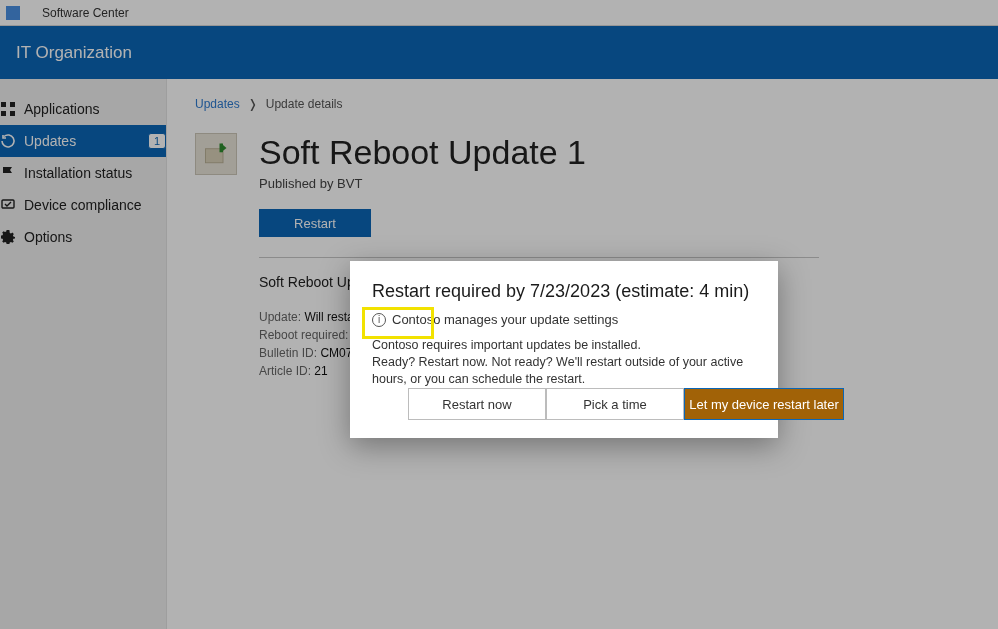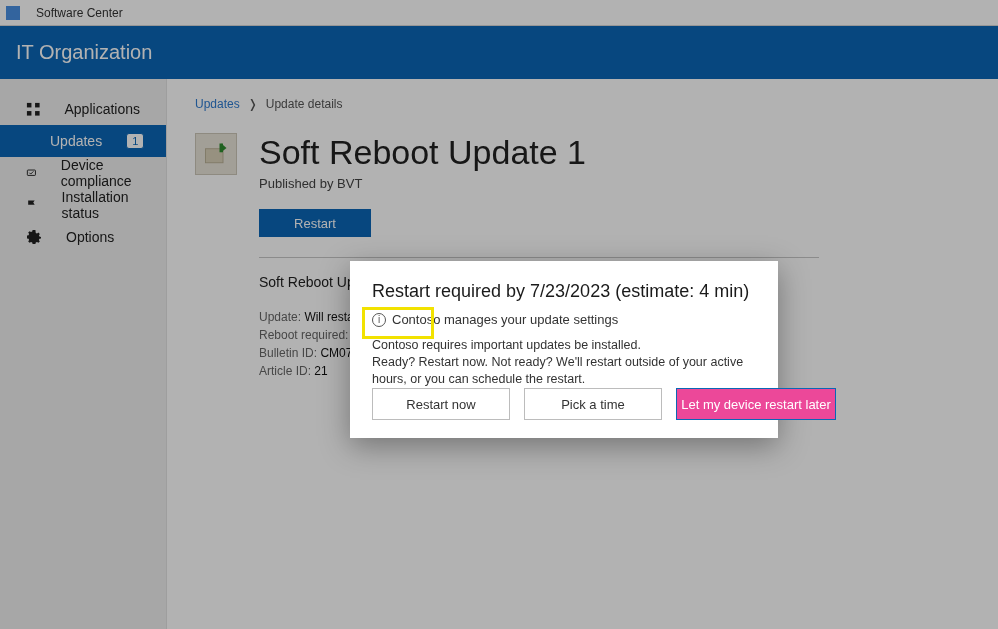--- a/index.html
+++ b/index.html
@@ -1,27 +1,27 @@
 <!DOCTYPE html>
 <html><head>
 <meta charset="utf-8">
 <style>
   * { box-sizing: border-box; margin: 0; padding: 0; font-family: "Segoe UI", Arial, sans-serif; }
   html, body { width: 998px; height: 629px; overflow: hidden; background:#fff; }
   .page { width: 998px; height: 629px; position: relative; display:flex; flex-direction:column; }
 
   
-  .titlebar { height: 26px; background:#fff; border-bottom:1px solid #d7d7d7; display:flex; align-items:center; padding:0 6px; font-size:12px; color:#333; gap:16px;}
+  .titlebar { height: 26px; background:#fff; border-bottom:1px solid #d7d7d7; display:flex; align-items:center; padding:0 6px; font-size:12px; color:#333; gap:22px;}
   .titlebar .app-icon { width:14px; height:14px; background:#4a90e2; display:inline-block;}
   
-  .header { height:53px; background:#0b66b6; color:#fff; display:flex; align-items:center; padding:0 16px; font-size:20px; font-weight:400;}
+  .header { height:53px; background:#0b66b6; color:#fff; display:flex; align-items:center; padding:0 16px; font-size:17px; font-weight:400;}
   
   .body { flex:1; display:flex; min-height:0;}
   .sidebar { width:167px; background:#f0f0f0; border-right:1px solid #e2e2e2; padding-top:14px;}
-  .nav-item { display:flex; align-items:center; gap:24px; height:32px; padding:0 26px; font-size:14px; color:#222; cursor:pointer;}
+  .nav-item { display:flex; align-items:center; gap:8px; height:32px; padding:0 0; font-size:14px; color:#222; cursor:pointer;}
   .nav-item.active { background:#0b66b6; color:#fff;}
   .nav-item .badge { margin-left:auto; background:#fff; color:#0b66b6; border:1px solid #0b66b6; border-radius:3px; font-size:11px; padding:0 5px; line-height:14px;}
   .nav-item.active .badge { background:#fff; color:#0b66b6; }
   .nav-icon { width:16px; height:16px; display:flex; align-items:center; justify-content:center; font-size:14px; color:inherit;}
   .main { flex:1; background:#fff; padding:18px 28px 0 28px; position:relative;}
   .breadcrumb { font-size:12px; color:#2e7bd0; display:flex; align-items:center; gap:8px; margin-bottom:22px;}
   .breadcrumb .sep { color:#555;}
   .breadcrumb .current { color:#555;}
   .detail-head { display:flex; gap:22px; align-items:flex-start; margin-bottom:6px;}
   .pkg-icon { width:42px; height:42px; background:#e8e4d8; border:1px solid #ccc6b8; display:flex; align-items:center;justify-content:center;}
@@ -35,23 +35,23 @@
   .meta-label { color:#666;}
   .meta-val { color:#111;}
 
   
   .dialog { position:absolute; left:350px; top:261px; width:428px; background:#fff; box-shadow:0 8px 28px rgba(0,0,0,.35); padding:20px 22px 18px 22px; z-index:50;}
   .dlg-title { font-size:18px; color:#1b1b1b; margin-bottom:10px;}
   .dlg-sub-row { display:flex; align-items:center; gap:6px; font-size:13px; color:#333; margin-bottom:10px;}
   .dlg-sub-row .hl { position:relative; }
   .highlight-box { position:absolute; left:-10px; top:-6px; width:72px; height:32px; border:3px solid #f2e200; pointer-events:none;}
   .dlg-body { font-size:12.5px; color:#333; line-height:17px; }
-  .dlg-btn-row { display:flex; gap:14px; justify-content:flex-start;}
+  .dlg-btn-row { display:flex; justify-content:flex-start;margin-left:36px;}
   .dlg-btn { flex:0 0 138px; height:32px; font-size:13px; border:1px solid #bcbcbc; background:#fff; color:#333; cursor:pointer;}
-  .dlg-btn.primary { background:#ec4899; border-color:#0b66b6; color:#fff; flex:0 0 160px;}
+  .dlg-btn.primary { background:#a16207; border-color:#0b66b6; color:#fff; flex:0 0 160px;}
   .info-icon { width:14px;height:14px;border:1.2px solid #555;border-radius:50%;display:flex;align-items:center;justify-content:center;font-size:10px;color:#555;}
 
   
   .overlay { position:absolute; inset:0; background:rgba(0,0,0,.30); z-index:40; pointer-events:none;}
 </style>
 </head>
 <body>
 
 <div class="page">
 
@@ -83,34 +83,34 @@
           <svg viewBox="0 0 16 16" fill="none" stroke="currentColor" stroke-width="1.6">
               <path d="M2 8a6 6 0 1 0 2-4.5"></path>
               <path d="M3 2v3h3"></path>
             </svg>
         </span>
         <span>Updates</span>
         <span class="badge">1</span>
       </div>
       <div class="nav-item">
         <span class="nav-icon">
+          <svg viewBox="0 0 16 16" fill="currentColor">
+              <path d="M3 1v14M3 2h9l-2 3 2 3H3"></path>
+            </svg>
+        </span>
+        <span>Installation status</span>
+      </div>
+      <div class="nav-item">
+        <span class="nav-icon">
           <svg viewBox="0 0 16 16" fill="none" stroke="currentColor" stroke-width="1.4">
               <rect x="2" y="3" width="12" height="8" rx="1"></rect>
               <path d="M5 7l2 2 4-4"></path>
             </svg>
         </span>
         <span>Device compliance</span>
-      </div>
-      <div class="nav-item">
-        <span class="nav-icon">
-          <svg viewBox="0 0 16 16" fill="currentColor">
-              <path d="M3 1v14M3 2h9l-2 3 2 3H3"></path>
-            </svg>
-        </span>
-        <span>Installation status</span>
       </div>
       <div class="nav-item">
         <span class="nav-icon">
           <svg viewBox="0 0 16 16" fill="currentColor">
               <path d="M8 5a3 3 0 1 0 .001 6A3 3 0 0 0 8 5zm7 3l-1.6-.4a5.6 5.6 0 0 0-.5-1.2l.9-1.4-1.4-1.4-1.4.9a5.6 5.6 0 0 0-1.2-.5L9.4 1H6.6l-.4 1.6c-.4.1-.8.3-1.2.5l-1.4-.9L2.2 3.6l.9 1.4c-.2.4-.4.8-.5 1.2L1 6.6v2.8l1.6.4c.1.4.3.8.5 1.2l-.9 1.4 1.4 1.4 1.4-.9c.4.2.8.4 1.2.5l.4 1.6h2.8l.4-1.6c.4-.1.8-.3 1.2-.5l1.4.9 1.4-1.4-.9-1.4c.2-.4.4-.8.5-1.2L15 9.4V6.6z"></path>
             </svg>
         </span>
         <span>Options</span>
       </div>
     </div>

